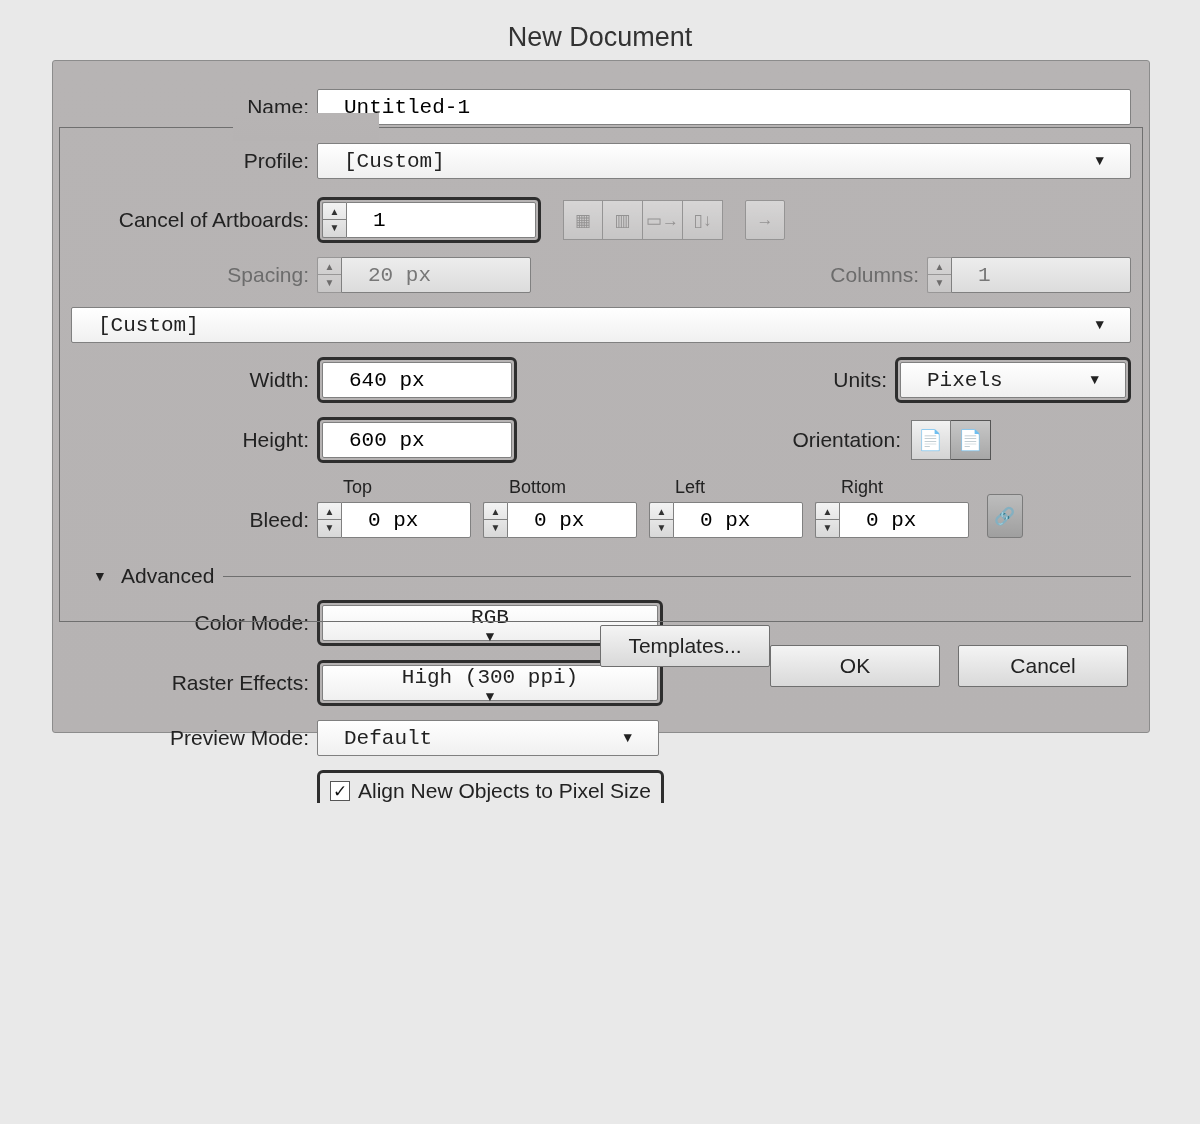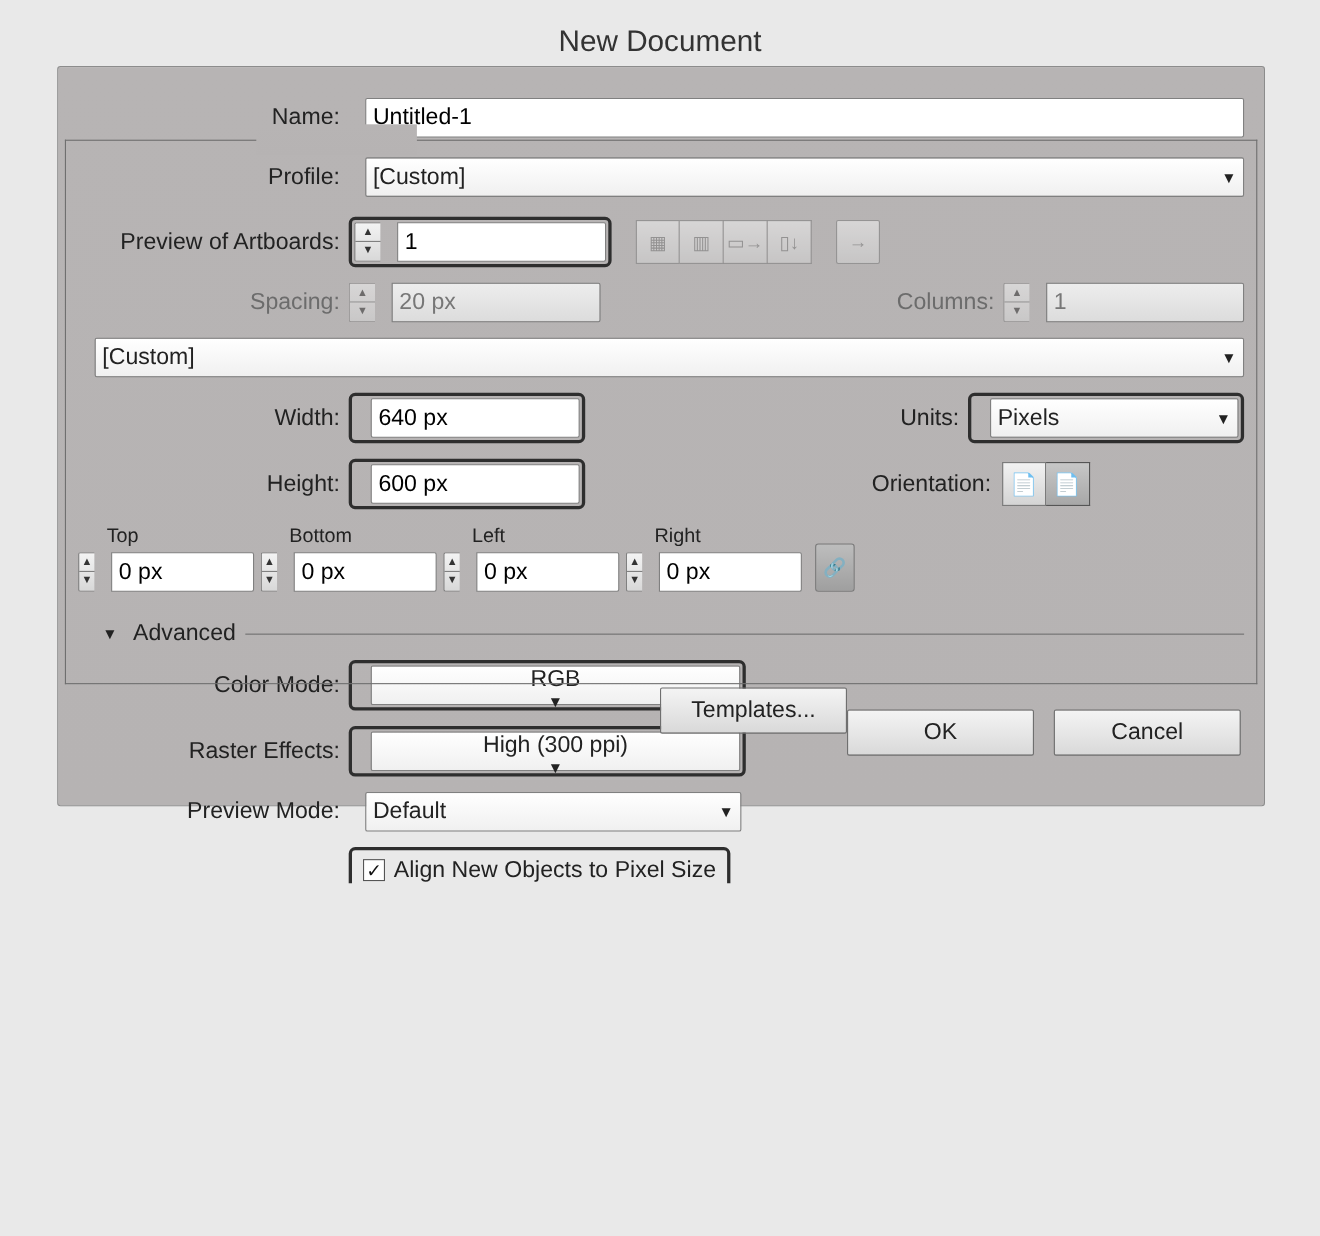--- a/index.html
+++ b/index.html
@@ -16,22 +16,22 @@
       background: linear-gradient(#b7b4b4,#b6b3b3);
       border:1px solid #8c8c8c; border-radius:3px;
       padding:28px 18px;
     }
     .row { display:flex; align-items:center; margin-bottom:14px; }
     .lbl { width:246px; text-align:right; padding-right:8px; color:#222;}
     .lbl.dim { color:#6c6c6c;}
     .input, .select {
       height:36px; background:linear-gradient(#ffffff,#f0f0f0);
       border:1px solid #808080; border-radius:2px;
-      padding:0 6px; font-size:21px; font-family:Liberation Sans, sans-serif;
-      display:flex; align-items:center; outline:none;margin-left:15px;
+      padding:0 26px; font-size:21px; font-family:Liberation Mono, monospace;
+      display:flex; align-items:center; outline:none;
     }
     .input { background:#fff;}
     .select { justify-content:space-between; cursor:pointer;}
     .select .tri { font-size:14px; color:#222; }
     .wide { flex:1; }
     .highlight-box { border:3px solid #2e2e2e; border-radius:6px; padding:2px; display:flex; }
     .stepper {
       display:flex; flex-direction:column; justify-content:center;
       width:24px; height:36px; background:linear-gradient(#f3f3f3,#d8d8d8);
       border:1px solid #808080; border-right:none; border-radius:2px 0 0 2px;
@@ -85,21 +85,21 @@
 
     <div class="row" style="margin-top:18px;align-items:center;">
       <div class="lbl" style="z-index:2;">Profile:</div>
       <div class="select wide">
         <span>[Custom]</span>
         <span class="tri">▼</span>
       </div>
     </div>
 
     <div class="row" style="margin-top:18px;">
-      <div class="lbl">Preview of Artboards:</div>
+      <div class="lbl">Cancel of Artboards:</div>
       <div class="highlight-box">
         <div class="stepper">
           <div class="step-up">▲</div>
           <div class="step-down">▼</div>
         </div>
         <input class="input" style="width: 190px; border-radius: 0px 2px 2px 0px;" type="text" value="1">
       </div>
       <div style="width:22px;"></div>
       <div class="toggle-group">
         <div class="icon-btn dim">▦</div>
@@ -158,20 +158,21 @@
             <span class="orientation-icon">📄</span>
           </div>
         <div class="icon-btn selected">
             <span class="orientation-icon">📄</span>
           </div>
       </div>
       <div style="width:140px;"></div>
     </div>
 
     <div class="row" style="align-items:flex-end; margin-top:6px;">
+      <div class="lbl" style="padding-bottom:6px;">Bleed:</div>
       <div class="bleed-col">
         <div class="mini-lbl">Top</div>
         <div class="bleed-field">
           <div class="stepper">
               <div class="step-up">▲</div>
               <div class="step-down">▼</div>
             </div>
           <input class="input" style="width: 130px; border-radius: 0px 2px 2px 0px;" value="0 px">
         </div>
       </div>

